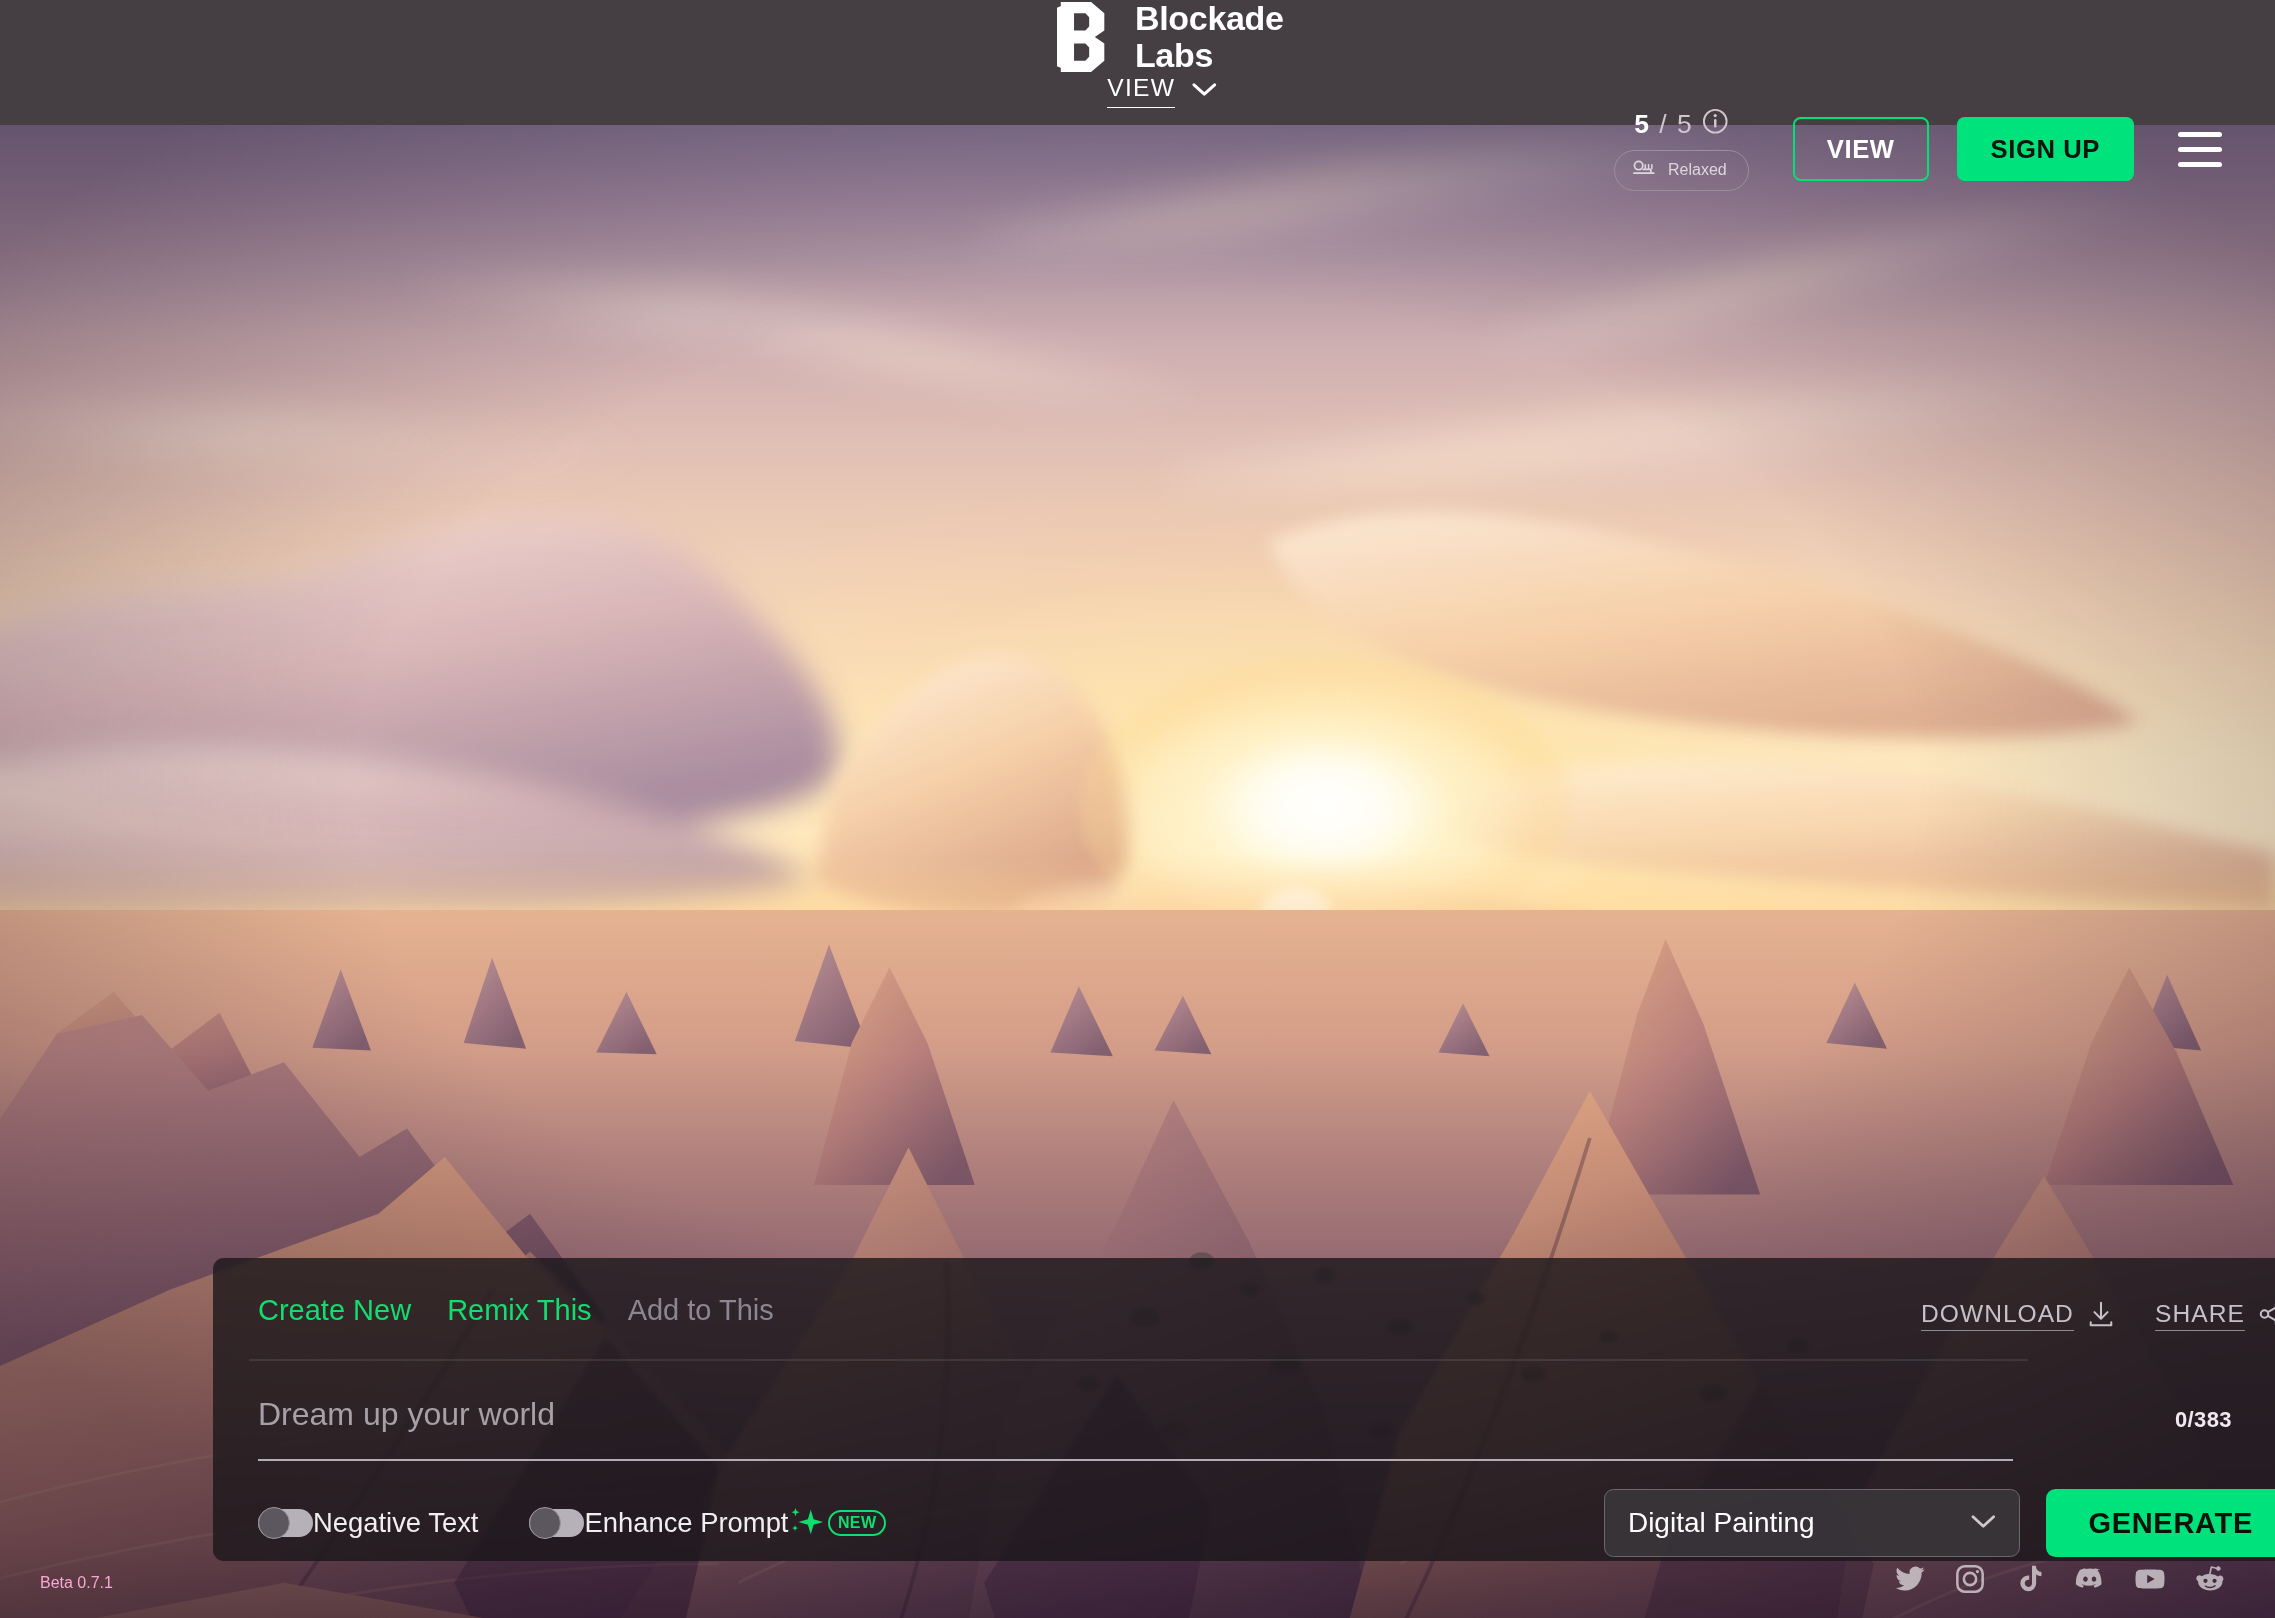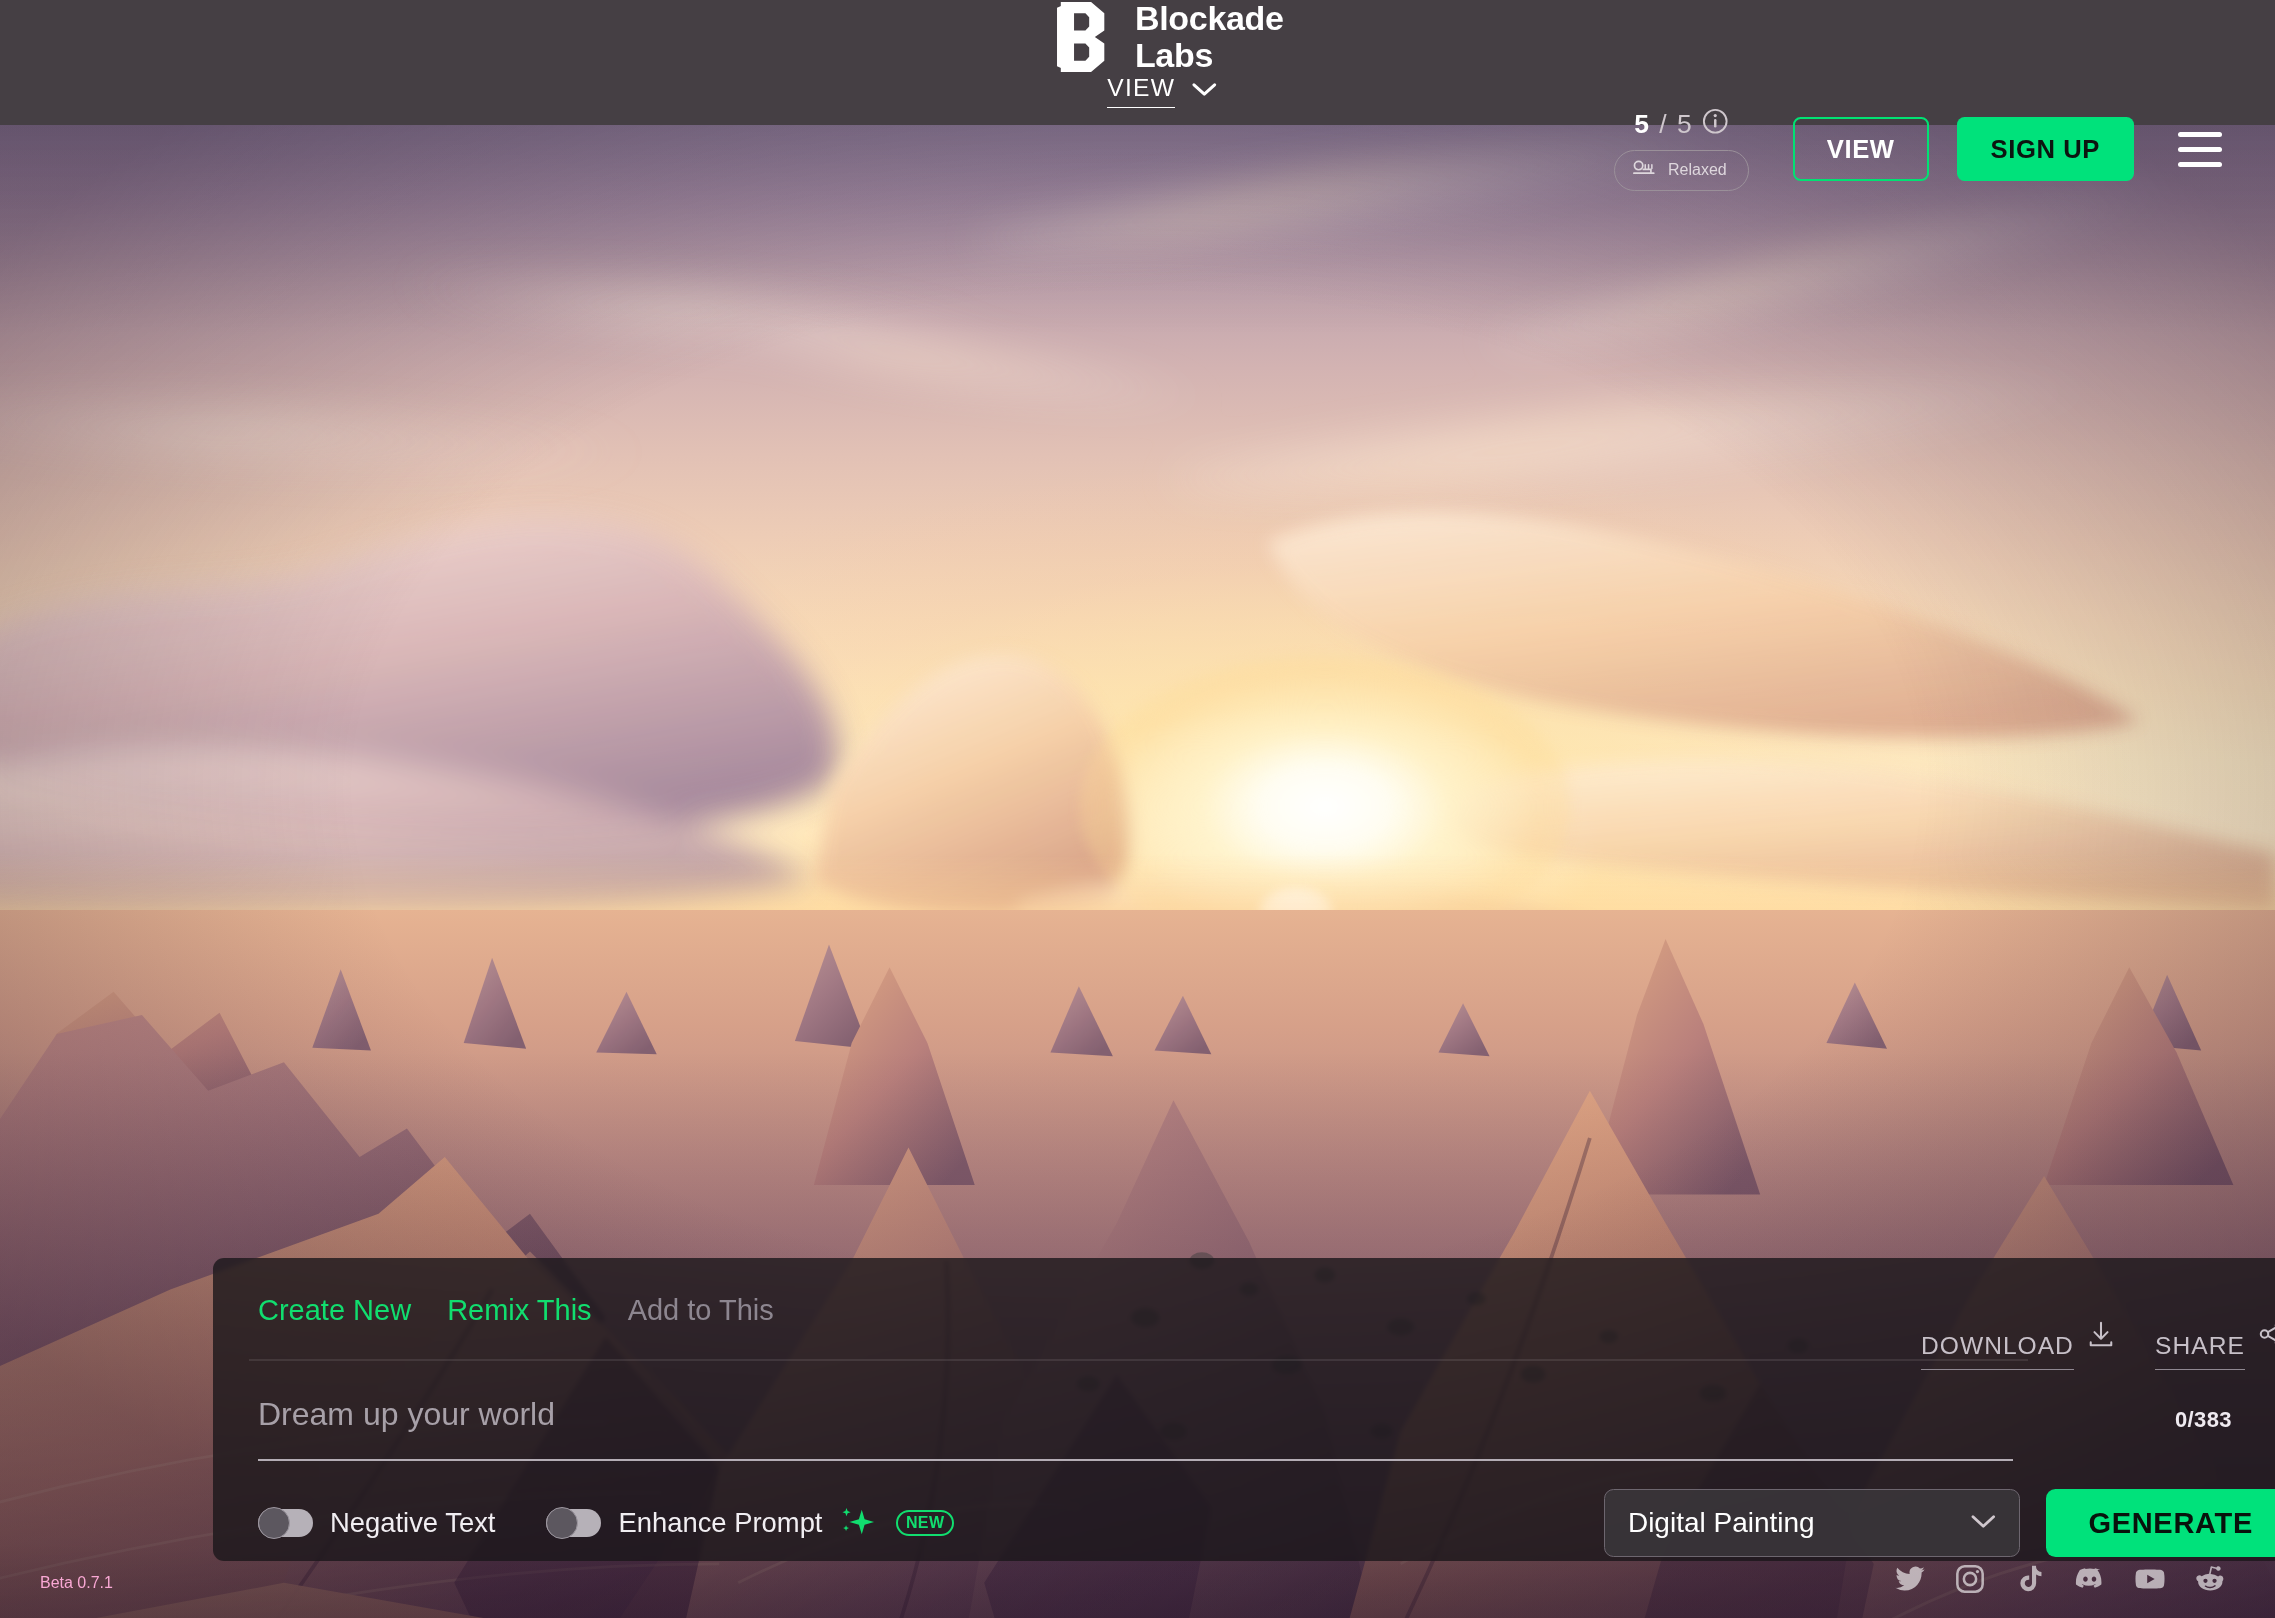--- a/index.html
+++ b/index.html
@@ -100,35 +100,35 @@
     backdrop-filter:blur(1.9px);
   }
   .tabrow { position:absolute; left:45px; top:36px; display:flex; align-items:baseline; gap:36px; }
   .tab { font-size:29px; cursor:pointer; white-space:nowrap; }
   .tab.active { color:#11DE6F; }
   .tab.alt { color:#11DE6F; }
   .tab.muted { color:#8d8690; }
 
   .actions { position:absolute; right:47px; top:42px; display:flex; align-items:center; gap:40px; }
   .act { display:flex; align-items:center; gap:13.2px; cursor:pointer; }
-  .act .t { color:#c7c0c8; font-size:24.6px; letter-spacing:1px; border-bottom:1.9px solid #8f8891; padding-bottom:9px;margin-top:32px; }
+  .act .t { color:#c7c0c8; font-size:24.6px; letter-spacing:1px; border-bottom:1.9px solid #8f8891; padding-bottom:2px; }
 
   .tabdiv { position:absolute; left:36px; top:101px; width:1779px; height:1.9px; background:rgba(255,255,255,0.09); }
 
   .promptline { position:absolute; left:45px; top:138px; width:1755px; }
   .prompt-input {
     width:100%; background:transparent; border:none; outline:none;
     color:#c4b5fd; font-size:32px; font-family:"Liberation Sans", sans-serif; padding:0 0 19px 0;
   }
   .prompt-input::placeholder { color:#a7a0a8; }
   .prompt-underline { position:absolute; left:45px; top:201px; width:1755px; height:1.9px; background:#b4adb5; }
   .counter { position:absolute; right:43px; top:1407px; color:#efeaf0; font-size:22px; font-weight:700; letter-spacing:0.4px; z-index:31; }
 
   .bottomrow { position:absolute; left:45px; right:38px; top:227px; height:76px; display:flex; align-items:center; }
-  .tgl-group { display:flex; align-items:center; gap:17px; margin-right:51px; }
+  .tgl-group { display:flex; align-items:center; margin-right:51px; }
   .toggle { width:55px; height:28px; border-radius:17px; background:#b6b1b8; position:relative; cursor:pointer; flex:0 0 auto; }
   .toggle .knob { position:absolute; left:0; top:-1.9px; width:32px; height:32px; border-radius:50%; background:#5c575f; border:0.9px solid #9d97a0; }
   .tgl-label { color:#f1eef2; font-size:27.4px; white-space:nowrap; }
   .new-badge {
     border:2.8px solid #11DE6F; color:#11DE6F; border-radius:13.2px; font-size:16px;
     font-weight:700; padding:1.9px 7.6px 2.8px 7.6px; letter-spacing:0.4px; margin-left:3.8px;
   }
 
   .right-controls { margin-left:auto; display:flex; align-items:center; gap:26.5px; }
   .styleselect {

